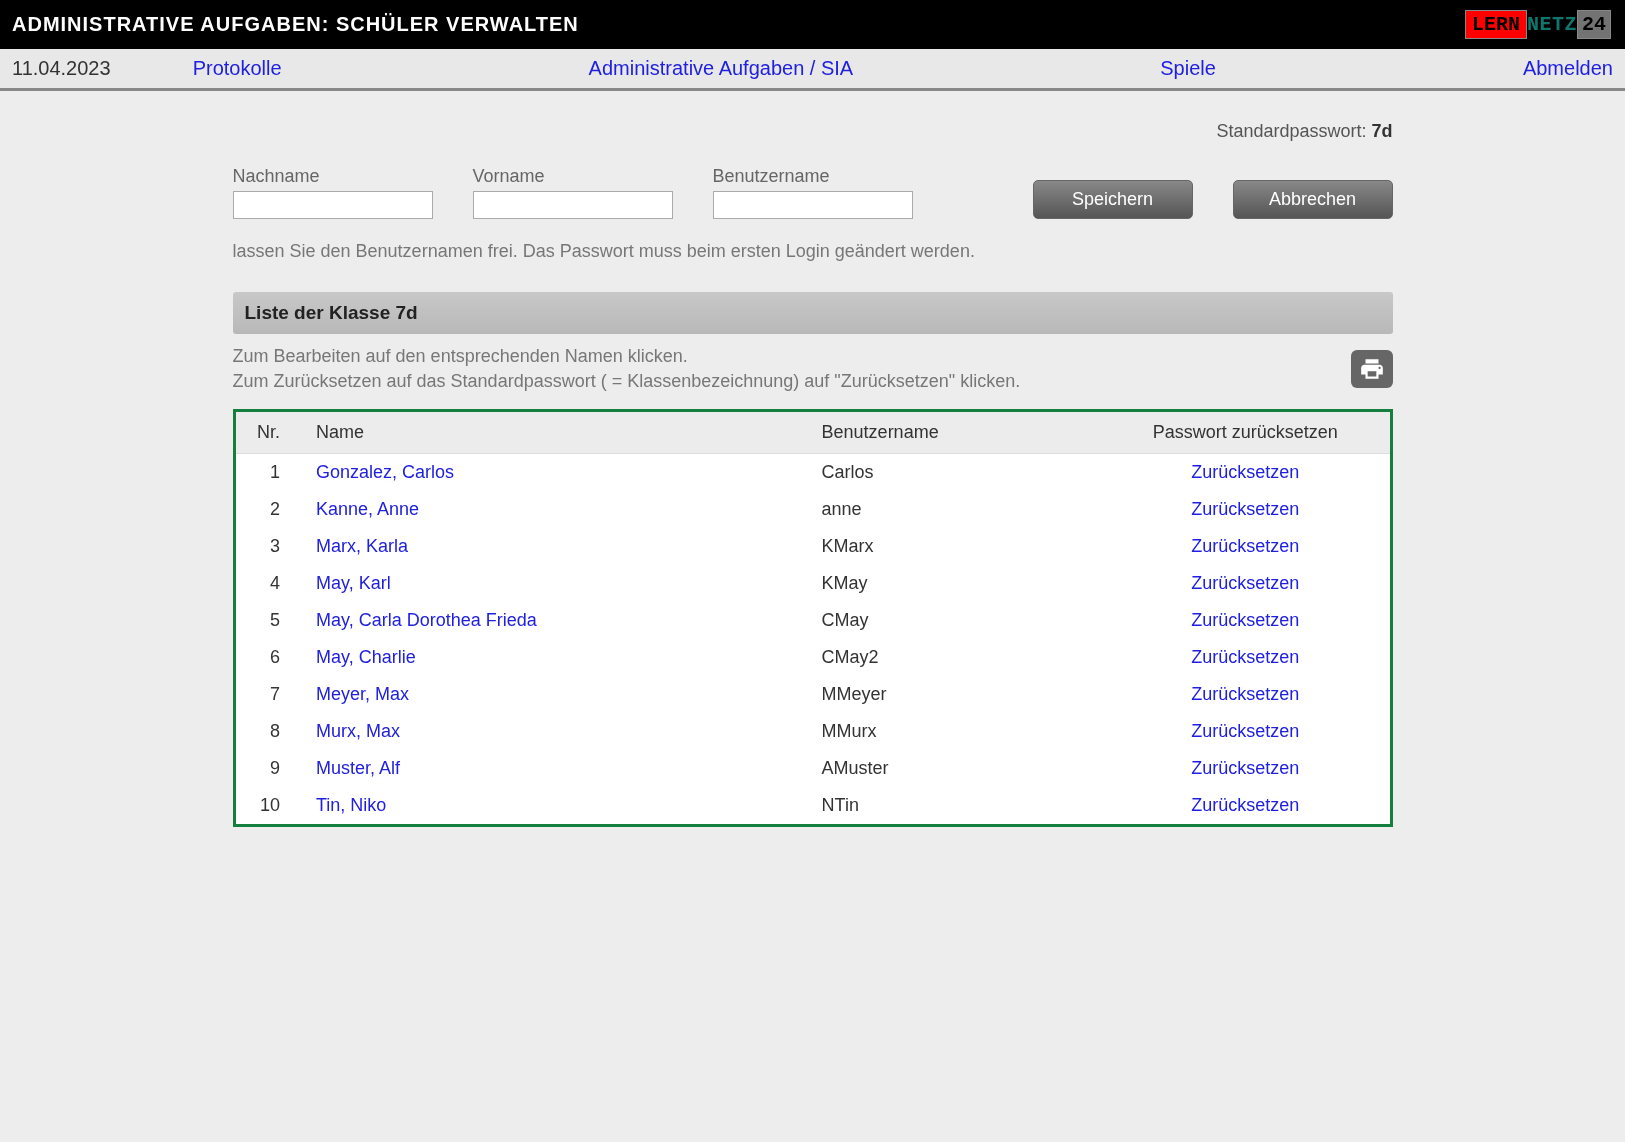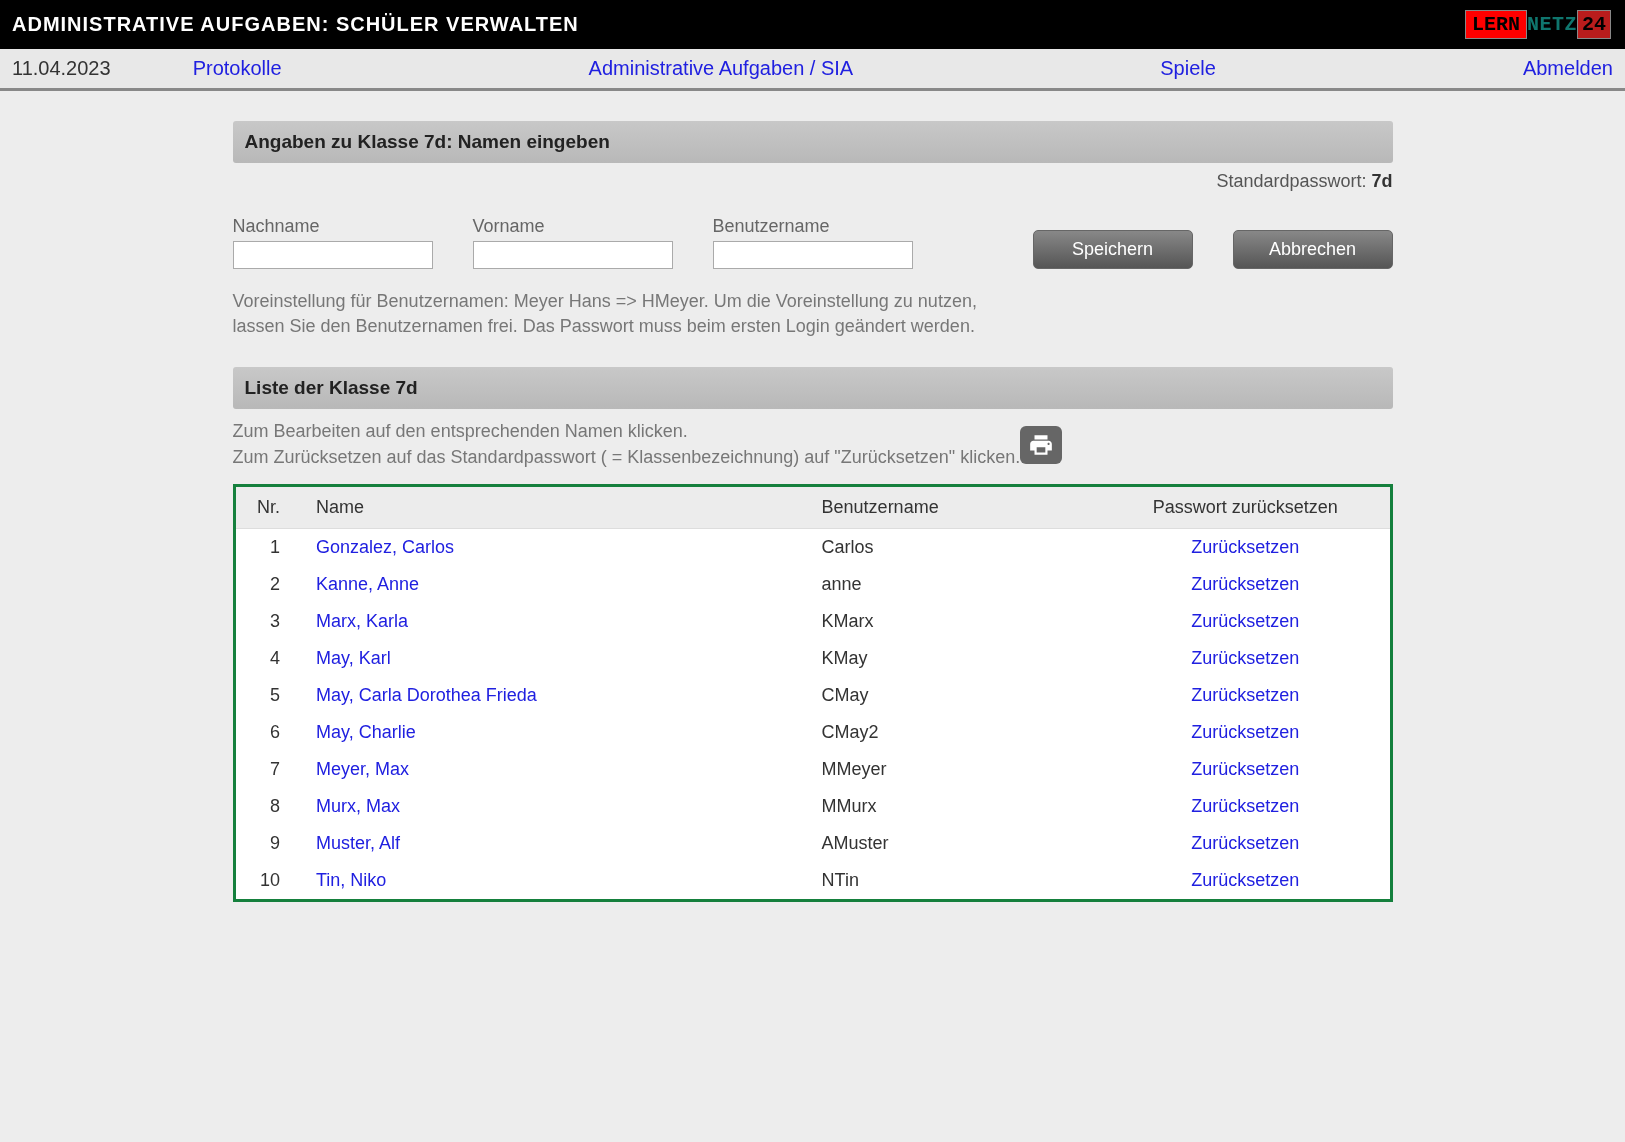--- a/index.html
+++ b/index.html
@@ -42,21 +42,21 @@
       border: 1px solid #888;
     }
     .logo-netz {
       color: #0f766e;
       font-weight: bold;
       font-size: 20px;
       padding: 2px 0;
       letter-spacing: 0.5px;
     }
     .logo-24 {
-      background: #b91c1c;
+      background: #737373;
       color: #000;
       font-weight: bold;
       font-size: 20px;
       padding: 2px 4px;
       border: 1px solid #888;
     }
     .nav-bar {
       background-color: #e8e8e8;
       padding: 8px 12px;
       display: flex;
@@ -143,20 +143,21 @@
       text-align: center;
     }
     .hint-text {
       color: #777;
       font-size: 18px;
       line-height: 1.4;
       margin-bottom: 28px;
     }
     .list-instructions-row {
       display: flex;
+      justify-content: space-between;
       align-items: center;
       margin: 10px 0 14px 0;
     }
     .list-instructions {
       color: #777;
       font-size: 18px;
       line-height: 1.4;
     }
     .print-icon-box {
       background: #666;
@@ -239,21 +240,20 @@
   <div class="nav-links">
     <span class="nav-link">Protokolle</span>
     <span class="nav-link">Administrative Aufgaben / SIA</span>
     <span class="nav-link">Spiele</span>
     <span class="nav-link">Abmelden</span>
   </div>
 </div>
 
 <div class="content">
 
-  <div class="section-header">Angaben zu Klasse 7d: Namen eingeben</div>
 
   <div class="password-line">
     <span>Standardpasswort: </span><span class="pw-value">7d</span>
   </div>
 
   <div class="form-row">
     <div class="form-field">
       <label>Nachname</label>
       <input type="text" style="">
     </div>
@@ -265,21 +265,20 @@
       <label>Benutzername</label>
       <input type="text" style="">
     </div>
     <div class="form-buttons">
       <button class="btn">Speichern</button>
       <button class="btn">Abbrechen</button>
     </div>
   </div>
 
   <div class="hint-text">
-    <div>Voreinstellung für Benutzernamen: Meyer Hans =&gt; HMeyer. Um die Voreinstellung zu nutzen,</div>
     <div>lassen Sie den Benutzernamen frei. Das Passwort muss beim ersten Login geändert werden.</div>
   </div>
 
   <div class="section-header">Liste der Klasse 7d</div>
 
   <div class="list-instructions-row">
     <div class="list-instructions">
       <div>Zum Bearbeiten auf den entsprechenden Namen klicken.</div>
       <div>Zum Zurücksetzen auf das Standardpasswort ( = Klassenbezeichnung) auf "Zurücksetzen" klicken.</div>
     </div>

